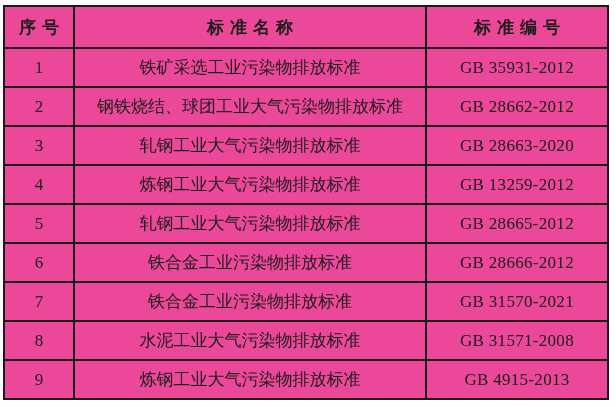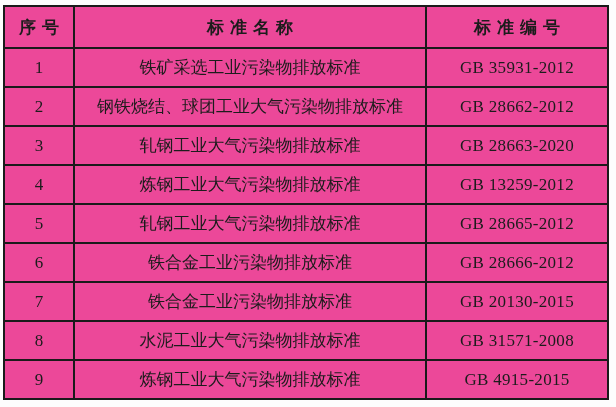--- a/index.html
+++ b/index.html
@@ -101,27 +101,27 @@
         <td class="cell-code">GB 28665-2012</td>
       </tr>
       <tr>
         <td class="cell-no">6</td>
         <td class="cell-name">铁合金工业污染物排放标准</td>
         <td class="cell-code">GB 28666-2012</td>
       </tr>
       <tr>
         <td class="cell-no">7</td>
         <td class="cell-name">铁合金工业污染物排放标准</td>
-        <td class="cell-code">GB 20130-2015</td>
+        <td class="cell-code">GB 31570-2021</td>
       </tr>
       <tr>
         <td class="cell-no">8</td>
         <td class="cell-name">水泥工业大气污染物排放标准</td>
         <td class="cell-code">GB 31571-2008</td>
       </tr>
       <tr>
         <td class="cell-no">9</td>
         <td class="cell-name">炼钢工业大气污染物排放标准</td>
-        <td class="cell-code">GB 4915-2015</td>
+        <td class="cell-code">GB 4915-2013</td>
       </tr>
     </tbody>
   </table>
 </div>
 
 </body></html>

